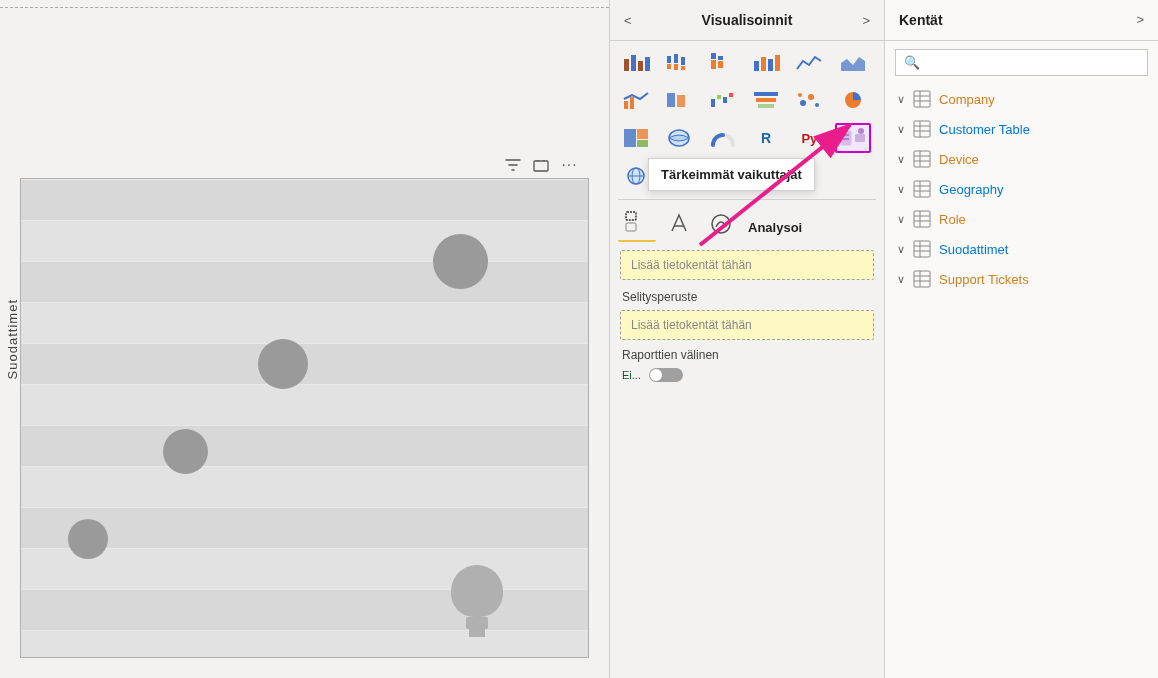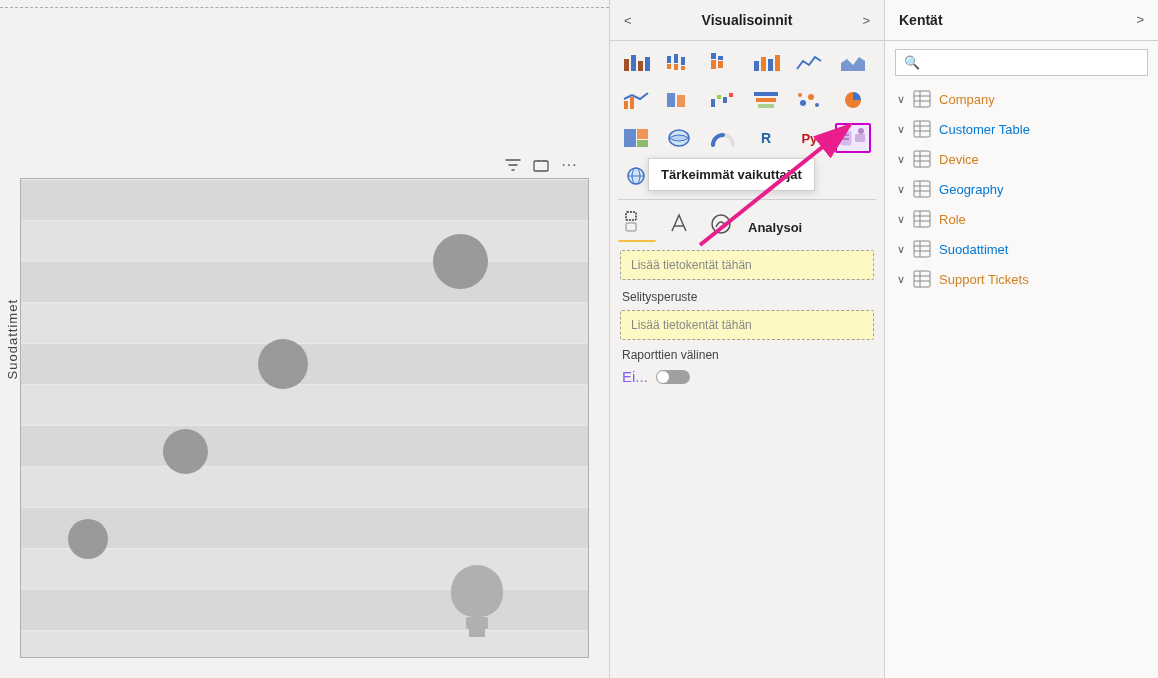--- a/index.html
+++ b/index.html
@@ -240,22 +240,22 @@
     }
 
     .viz-toggle-row {
       display: flex;
       align-items: center;
       gap: 8px;
       padding: 4px 12px;
     }
 
     .toggle-text {
-      font-size: 15px;
-      color: #8b5cf6;
+      font-size: 11px;
+      color: #14532d;
     }
 
     .toggle-track {
       width: 34px;
       height: 14px;
       background: #a0a0a0;
       border-radius: 7px;
       position: relative;
       cursor: pointer;
     }

